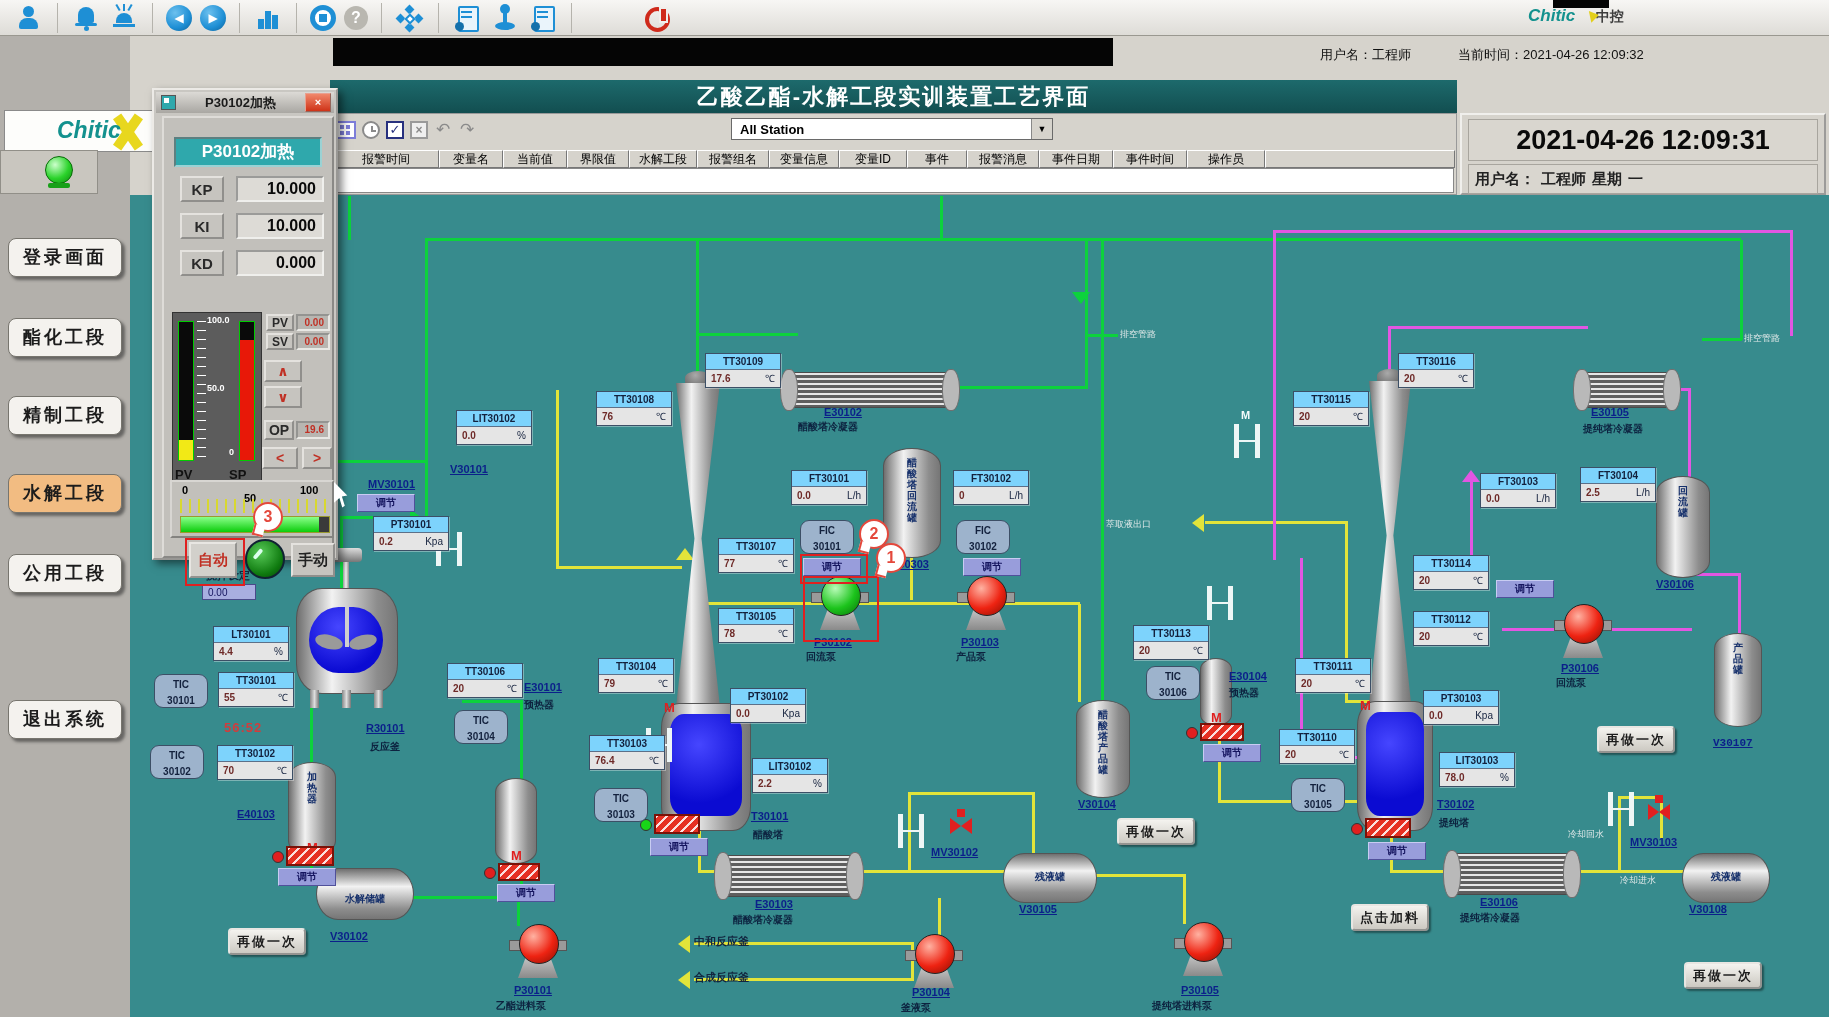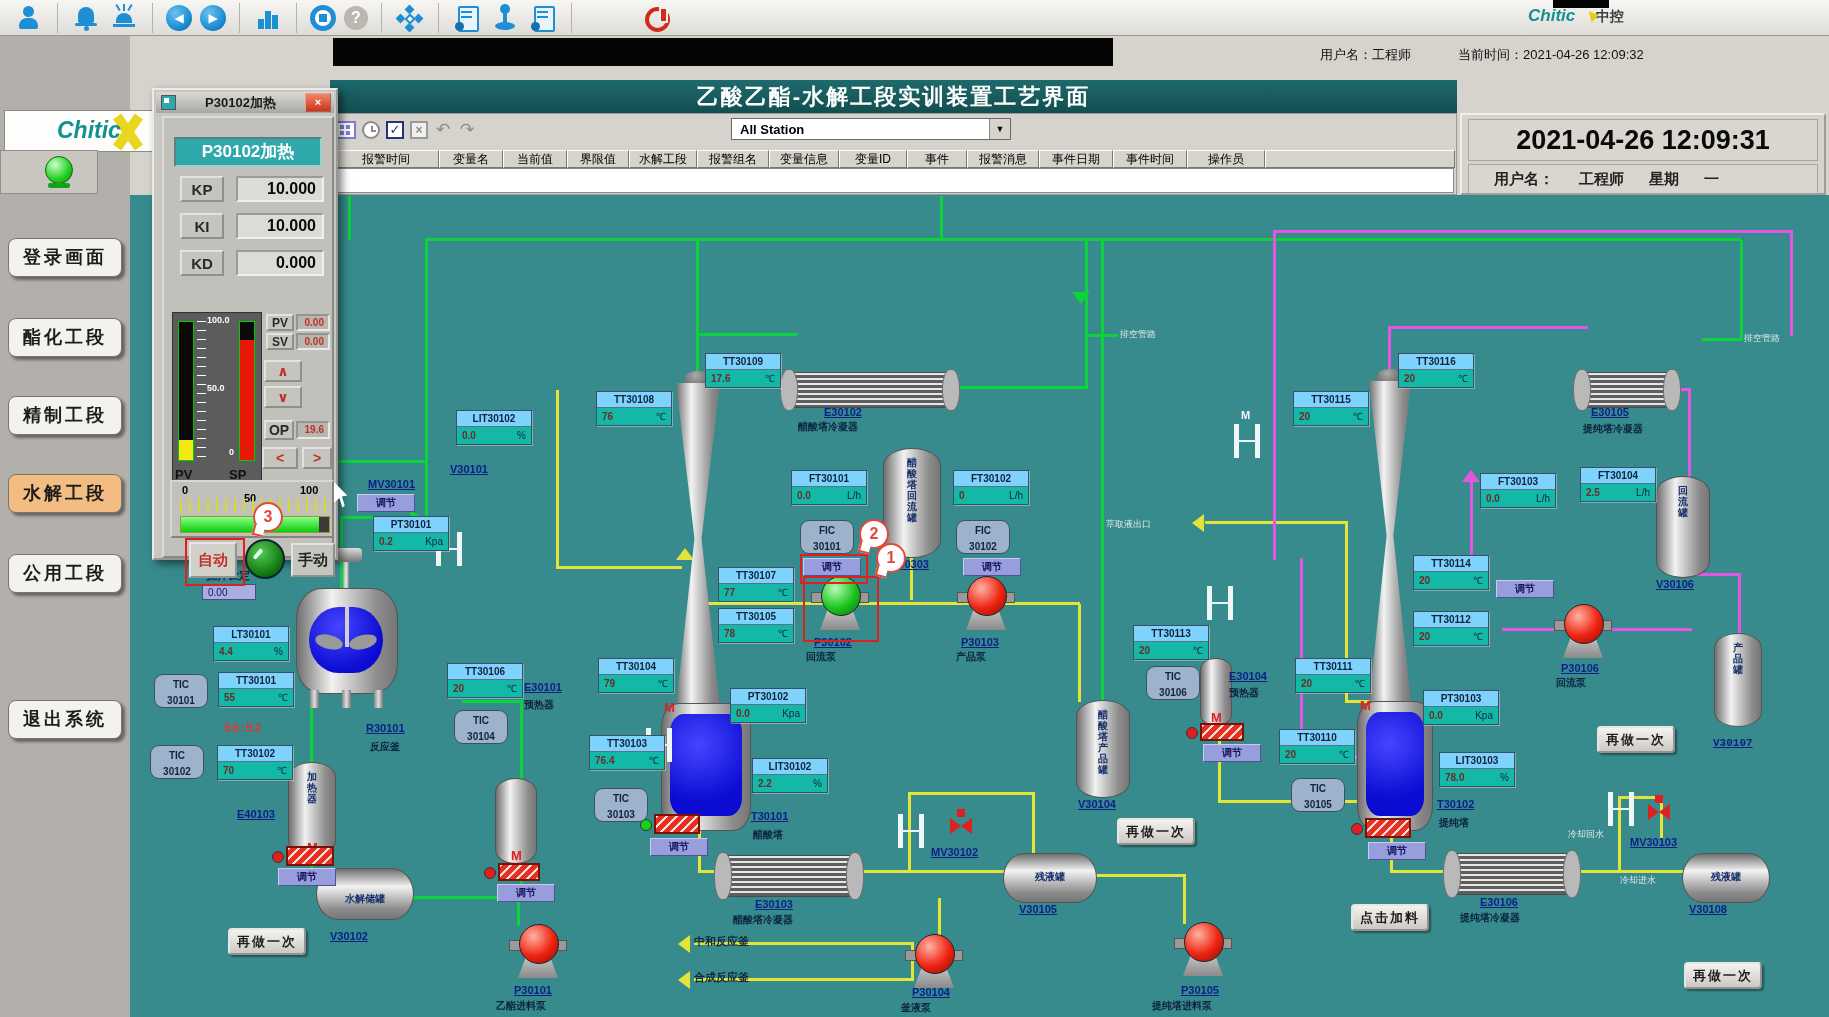--- a/index.html
+++ b/index.html
@@ -57,49 +57,49 @@
   #alarm-tools{position:absolute;left:2px;top:3px;height:26px;display:flex;align-items:center;}
   .ai{width:22px;height:20px;position:relative;margin:0 3px;cursor:pointer;}
   .ai-film{border:2px solid #7d7dd8;background:#fff;width:16px;height:14px;}
   .ai-film span{position:absolute;left:2px;top:2px;width:4px;height:4px;background:#7d7dd8;box-shadow:6px 0 #7d7dd8,0 6px #7d7dd8,6px 6px #7d7dd8;}
   .ai-clock{border:2px solid #8a8a8a;border-radius:50%;width:14px;height:14px;background:#fff;}
   .ai-clock i{position:absolute;left:7px;top:3px;width:2px;height:6px;background:#8a8a8a;}
   .ai-clock b{position:absolute;left:7px;top:7px;width:5px;height:2px;background:#8a8a8a;}
   .ai-check{border:2px solid #27307e;background:#fff;width:14px;height:14px;color:#27307e;font-weight:bold;font-size:13px;line-height:14px;text-align:center;}
   .ai-x{border:2px solid #9a9a9a;background:#efefef;width:14px;height:14px;color:#8a8a8a;font-weight:bold;font-size:12px;line-height:14px;text-align:center;}
   .ai-arrow{color:#8a8a8a;font-size:17px;line-height:20px;width:18px;text-align:center;}
-  #alarm-dd{position:absolute;left:400px;top:4px;width:280px;height:22px;background:#fff;border:1px solid #6a6a6a;font-size:13px;font-weight:bold;line-height:22px;padding-left:8px;box-sizing:border-box;cursor:pointer;}
+  #alarm-dd{position:absolute;left:400px;top:4px;width:322px;height:22px;background:#fff;border:1px solid #6a6a6a;font-size:13px;font-weight:bold;line-height:22px;padding-left:8px;box-sizing:border-box;cursor:pointer;}
   #alarm-dd .btn{position:absolute;right:0;top:0;width:20px;height:20px;background:#d6d3cc;border-left:1px solid #888;text-align:center;font-size:9px;line-height:20px;}
   #alarm-head{position:absolute;left:2px;top:36px;display:flex;height:18px;}
   .ah{background:#d6d3cc;border-top:1px solid #fff;border-left:1px solid #fff;border-right:1px solid #777;border-bottom:1px solid #777;font-size:12px;text-align:center;line-height:17px;box-sizing:border-box;overflow:hidden;white-space:nowrap;}
   #alarm-list{position:absolute;left:2px;top:54px;width:1121px;height:25px;background:#fff;border:1px solid #888;box-sizing:border-box;}
   
   #clock{left:1460px;top:113px;width:366px;height:82px;background:#d6d3cc;border:2px outset #f0efec;box-sizing:border-box;z-index:10;}
   #clock .dt{margin:4px 6px 0 6px;height:40px;border:1px solid #a8a59e;text-align:center;font-size:27px;font-weight:bold;line-height:40px;color:#0a0a0a;background:#d9d6cf;}
   #clock .u{margin:3px 6px;height:28px;border:1px solid #a8a59e;display:flex;align-items:center;font-size:15px;font-weight:bold;color:#222;background:#d9d6cf;}
-  #clock .u span{margin-left:25px;}
+  #clock .u span{margin-left:6px;}
   
   #sidebar{left:0;top:36px;width:130px;height:981px;background:#b3b0ab;z-index:9;}
   #sblogo{left:4px;top:110px;width:152px;height:40px;background:#fdfdfb;border:1px solid #8a8a8a;z-index:10;overflow:hidden;}
   #sblogo .t{position:absolute;left:52px;top:6px;font-size:23px;font-weight:bold;font-style:italic;color:#13918e;z-index:2;}
   #sblogo .x1,#sblogo .x2{position:absolute;left:118px;top:2px;width:10px;height:38px;background:#e8d71e;}
   #sblogo .x1{transform:rotate(35deg);} #sblogo .x2{transform:rotate(-35deg);}
   #ledpanel{left:0px;top:150px;width:96px;height:42px;background:#c9c6bf;border:1px solid #918f88;z-index:10;}
   #led{position:absolute;left:44px;top:5px;width:26px;height:26px;border-radius:50%;background:radial-gradient(circle at 35% 30%,#ccffcc,#2bd32b 55%,#0c870c);border:1px solid #066b06;}
   #led::after{content:"";position:absolute;left:2px;top:26px;width:22px;height:5px;background:#18a018;border-radius:2px;}
   .navbtn{position:absolute;left:8px;width:112px;height:37px;background:#f4f2ee;border:1px solid #77756e;border-radius:8px;box-shadow:3px 3px 3px rgba(40,40,40,.55);font-size:18px;font-weight:bold;color:#1c1c1c;text-align:center;line-height:37px;letter-spacing:3px;cursor:pointer;z-index:10;}
   .navbtn.active{background:#f2bc82;}
   
   #schem{left:0;top:0;width:1829px;height:1017px;z-index:1;}
   #schembg{position:absolute;left:130px;top:195px;width:1699px;height:822px;background:#378b8d;}
   .pipe{position:absolute;}
   .p-g{background:#0cd23c;} .p-y{background:#e2e43a;} .p-m{background:#e256e2;}
   .inst{position:absolute;width:74px;border:1px solid #3c4f66;box-shadow:1px 1px 0 rgba(255,255,255,.35);font-family:"Liberation Sans",sans-serif;}
   .inst .tag{background:#7dd3fc;color:#13213d;font-size:10px;font-weight:bold;text-align:center;height:15px;line-height:15px;border-bottom:1px solid #5c7089;overflow:hidden;}
-  .inst .val{background:#14b8a6;height:17px;line-height:17px;font-size:10px;display:flex;justify-content:space-between;padding:0 5px;}
+  .inst .val{background:#e5e5e5;height:17px;line-height:17px;font-size:10px;display:flex;justify-content:space-between;padding:0 5px;}
   .inst .v{color:#6e2a28;font-weight:bold;} .inst .u{color:#15223e;}
   .tic{position:absolute;width:54px;height:34px;background:#9db3cc;border:1px solid #3c4f66;border-radius:9px;text-align:center;font-size:10px;font-weight:bold;color:#13213d;line-height:16px;padding-top:2px;box-sizing:border-box;}
   .adj{position:absolute;width:56px;height:16px;background:#989ddb;border:1px solid #50509a;border-top-color:#c8ccf2;border-left-color:#c8ccf2;color:#14145e;font-size:10px;font-weight:bold;text-align:center;line-height:15px;cursor:pointer;}
   .eqlbl{position:absolute;color:#0b1f8a;font-size:11px;font-weight:bold;text-decoration:underline;white-space:nowrap;cursor:pointer;}
   .cap{position:absolute;color:#0d2340;font-size:10px;font-weight:bold;white-space:nowrap;}
   .misc-light{position:absolute;color:#dfe8e8;font-size:9px;white-space:nowrap;}
   .misc-dark{position:absolute;color:#12263f;font-size:11px;font-weight:bold;white-space:nowrap;}
   .misc-red{position:absolute;color:#d23c3c;font-size:13px;font-weight:bold;letter-spacing:1px;}
   .metal{background:linear-gradient(90deg,#6f6f6f,#f2f2f2 35%,#8d8d8d 80%,#767676);}
   .metalh{background:linear-gradient(180deg,#6f6f6f,#f2f2f2 35%,#8d8d8d 80%,#767676);}
@@ -457,21 +457,21 @@
           <div class="u">℃</div>
         </div>
       </div>
       <div class="inst" style="left: 705px; top: 353px;">
         <div class="tag">TT30109</div>
         <div class="val">
           <div class="v">17.6</div>
           <div class="u">℃</div>
         </div>
       </div>
-      <div class="inst" style="left: 718px; top: 567px;">
+      <div class="inst" style="left: 718px; top: 538px;">
         <div class="tag">TT30107</div>
         <div class="val">
           <div class="v">77</div>
           <div class="u">℃</div>
         </div>
       </div>
       <div class="inst" style="left: 718px; top: 608px;">
         <div class="tag">TT30105</div>
         <div class="val">
           <div class="v">78</div>

